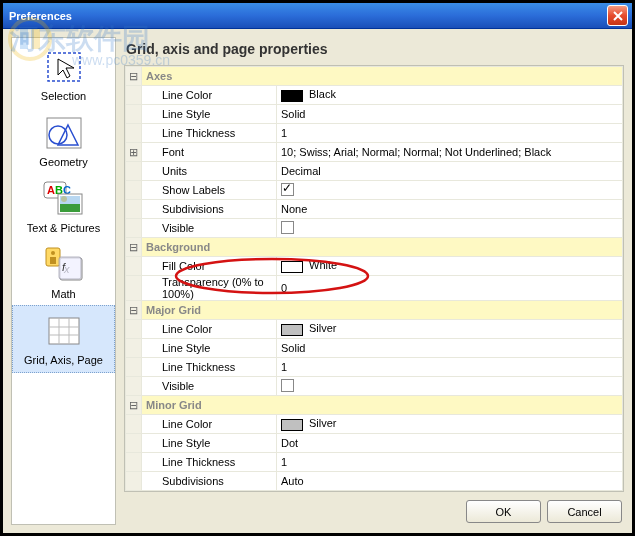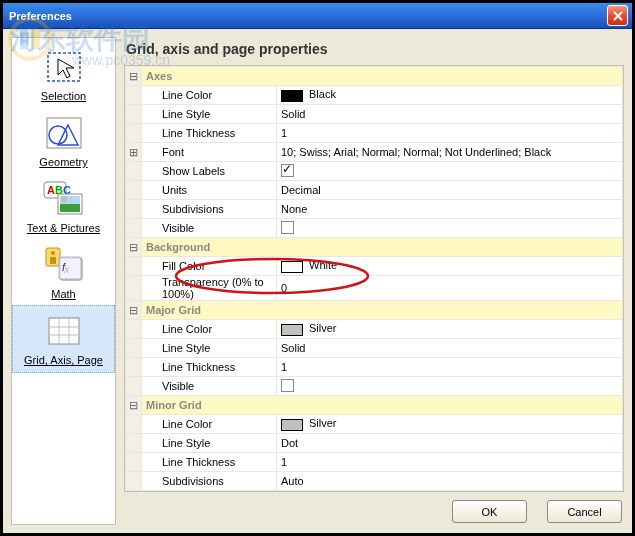--- a/index.html
+++ b/index.html
@@ -17,37 +17,37 @@
 .close-btn svg { width: 10px; height: 10px; }
 
 .content-area { height: 504px; background: #ece9d8; padding: 8px; display: flex; flex-direction: column; }
 
 .main-row { display: flex; flex: 1; gap: 8px; }
 
 .category-panel { width: 105px; background: #fff; border: 1px solid #c0c0b4; display: flex; flex-direction: column; align-items: center; padding-top: 4px; }
 .cat-item { width: 100%; display: flex; flex-direction: column; align-items: center; padding: 4px 0 6px; cursor: pointer; }
 .cat-item.selected { background: #d6e7fc; border: 1px dotted #7da2ce; margin: -1px; }
 .cat-icon { width: 48px; height: 42px; display: flex; align-items: center; justify-content: center; }
-.cat-label { margin-top: 2px; color: #000; text-decoration: underline; }
+.cat-label { margin-top: 2px; color: #000; }
 
 .right-panel { flex: 1; display: flex; flex-direction: column; }
 .heading { font-size: 14px; font-weight: bold; color: #333; padding: 4px 2px 8px; }
 .grid-panel { flex: 1; border: 1px solid #c0c0b4; background: #fff; overflow: auto; }
 table.props { width: 100%; border-collapse: collapse; }
 table.props td { border: 1px solid #e8e8dc; height: 19px; vertical-align: middle; }
 td.expander { width: 16px; background: #f2f0e4; text-align: center; color: #666; cursor: pointer; }
 td.label { padding-left: 20px; background: #fff; width: 135px; }
 td.value { padding-left: 4px; background: #fff; }
 tr.group-row td.label-group { background: #fef9c3; font-weight: bold; color: #888; padding-left: 4px; }
 .swatch { display: inline-block; width: 22px; height: 12px; border: 1px solid #000; vertical-align: middle; margin-right: 6px; }
 .checkbox-sq { display: inline-block; width: 13px; height: 13px; border: 1px solid #888; background: #fff; position: relative; }
 .checkbox-sq.checked::after { content: "✓"; position: absolute; top: -3px; left: 0; font-size: 12px; color: #000; }
 
 .annot { position: absolute; z-index: 50; pointer-events: none; }
-.button-row { display: flex; justify-content: flex-end; gap: 20px; padding: 8px 2px 2px; }
+.button-row { display: flex; justify-content: flex-end; gap: 6px; padding: 8px 2px 2px; }
 .btn { width: 75px; height: 23px; background: linear-gradient(to bottom, #fff, #ece9d8); border: 1px solid #888; border-radius: 3px; cursor: pointer; }
 </style>
 </head>
 <body>
 
 <div class="outer">
   <div class="titlebar">
     <span class="titlebar-text">Preferences</span>
     <div class="close-btn">
       <svg viewBox="0 0 10 10">
@@ -143,27 +143,27 @@
                   <td class="label">Line Thickness</td>
                   <td class="value">1</td>
                 </tr>
             <tr>
                   <td class="expander">⊞</td>
                   <td class="label">Font</td>
                   <td class="value">10; Swiss; Arial; Normal; Normal; Not Underlined; Black</td>
                 </tr>
             <tr>
                   <td class="expander"></td>
+                  <td class="label">Units</td>
+                  <td class="value">Decimal</td>
+                </tr>
+            <tr>
+                  <td class="expander"></td>
                   <td class="label">Show Labels</td>
                   <td class="value"><span class="checkbox-sq checked"></span></td>
-                </tr>
-            <tr>
-                  <td class="expander"></td>
-                  <td class="label">Units</td>
-                  <td class="value">Decimal</td>
                 </tr>
             <tr>
                   <td class="expander"></td>
                   <td class="label">Subdivisions</td>
                   <td class="value">None</td>
                 </tr>
             <tr>
                   <td class="expander"></td>
                   <td class="label">Visible</td>
                   <td class="value"><span class="checkbox-sq"></span></td>

